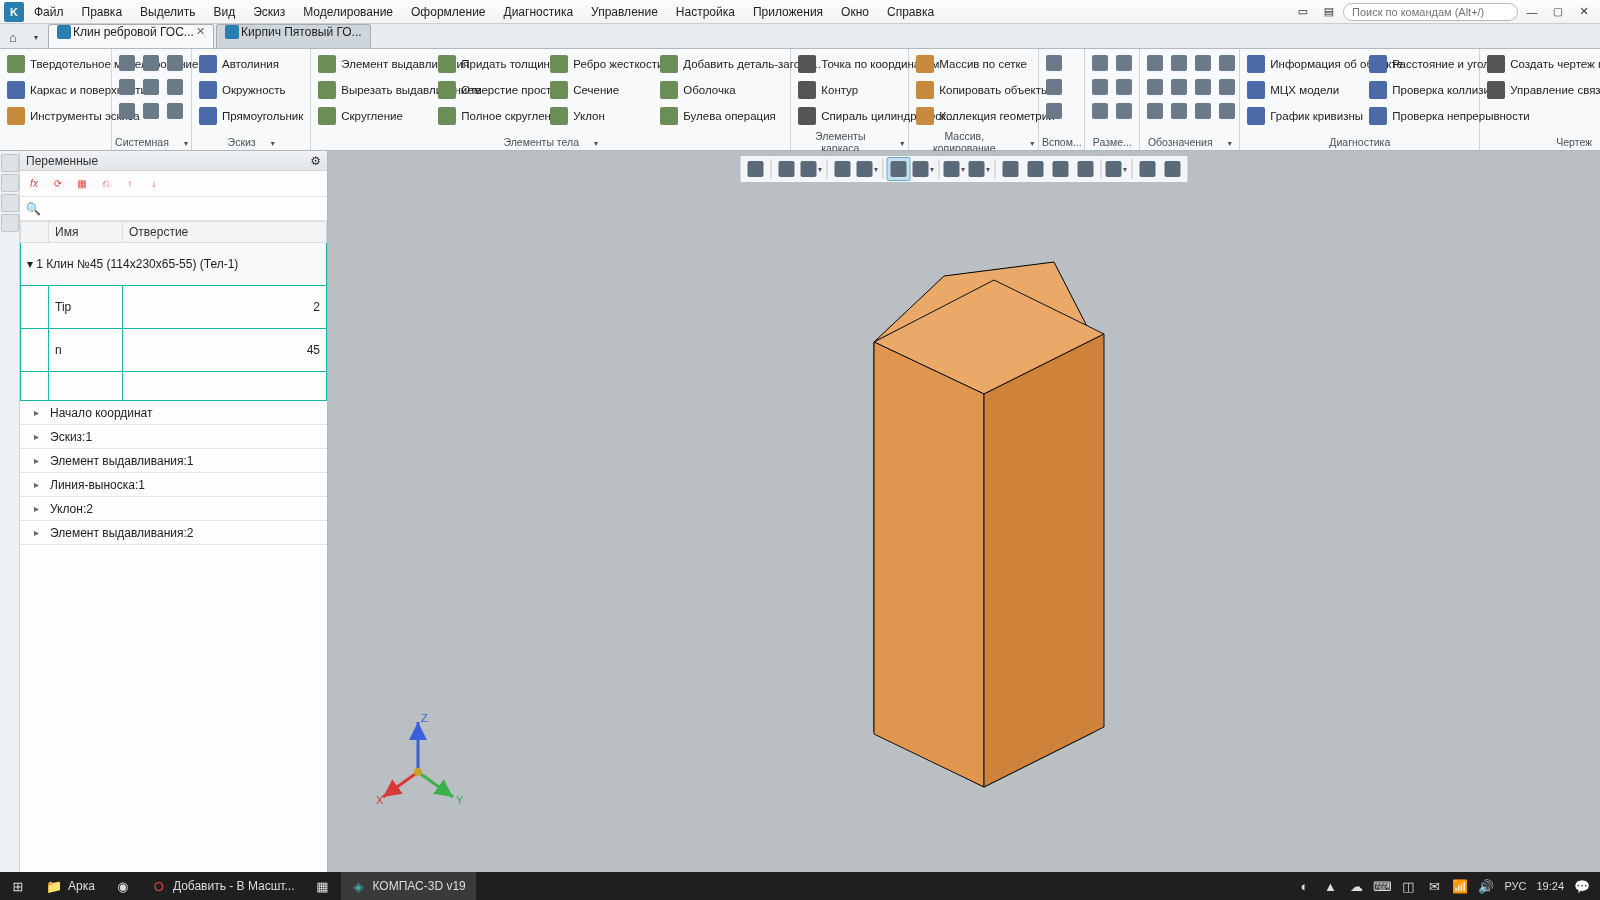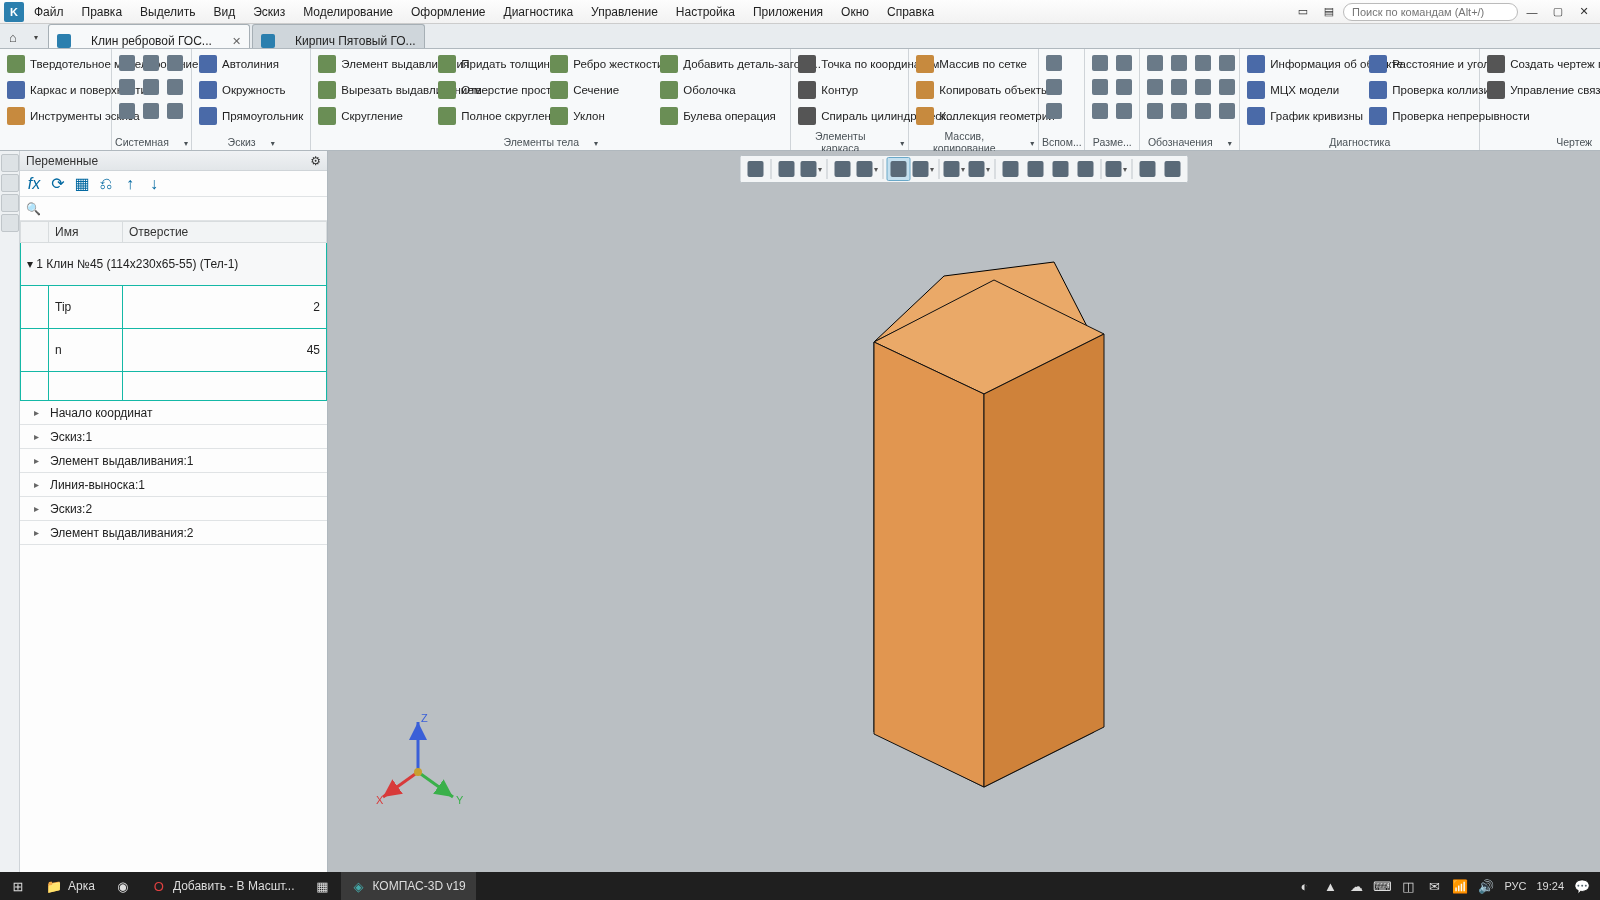--- a/index.html
+++ b/index.html
@@ -10,21 +10,21 @@
 #menubar .logo { width:20px; height:20px; background:#2b7fae; border-radius:2px; display:flex; align-items:center; justify-content:center; color:#fff; font-weight:bold; font-size:11px; }
 #menubar .item { padding:0 8px; line-height:24px; cursor:default; }
 #menubar .spacer { flex:1; }
 #menubar .winbtn { width:18px; height:14px; margin:0 3px; display:inline-flex; align-items:center; justify-content:center; color:#333; font-size:11px; }
 #menubar .search { width:175px; height:18px; border:1px solid #bbb; border-radius:9px; background:#fff; padding:0 8px; color:#888; font-size:11px; }
 
 
 #tabsbar { height:25px; background:#e8ecef; border-bottom:1px solid #b0b8be; display:flex; align-items:flex-end; padding-left:2px; }
 .tab-home { width:22px; height:22px; display:flex; align-items:center; justify-content:center; font-size:13px; color:#444; }
 .tab-home.dd::after { content:"▾"; font-size:8px; margin-left:2px; }
-.doc-tab { height:24px; display:flex; align-items:flex-end; padding:0 8px; background:#cfd6db; border:1px solid #a6afb5; border-bottom:none; margin-left:2px; border-radius:3px 3px 0 0; font-size:12px; gap:20px; }
+.doc-tab { height:24px; display:flex; align-items:flex-start; padding:0 8px; background:#cfd6db; border:1px solid #a6afb5; border-bottom:none; margin-left:2px; border-radius:3px 3px 0 0; font-size:12px; gap:2px; }
 .doc-tab.active { background:#f7f9fa; }
 .doc-tab .ico { width:14px; height:14px; background:#2b7fae; border-radius:2px; }
 .doc-tab .close { color:#666; font-size:11px; }
 
 
 #ribbon { height:102px; background:#f7f9fa; border-bottom:1px solid #b0b8be; display:flex; }
 .rgroup { border-right:1px solid #cfd4d8; display:flex; flex-direction:column; justify-content:space-between; padding:3px 4px 0 4px; }
 .rgroup .body { flex:1; display:flex; gap:2px; }
 .rgroup .label { height:16px; text-align:center; font-size:10.5px; color:#4a5257; display:flex; align-items:center; justify-content:center; gap:15px; }
 .rgroup .label .dd::after { content:"▾"; font-size:8px; }
@@ -40,21 +40,21 @@
 .smallbtn .ico { width:16px; height:16px; background:#6a7a88; border-radius:2px; }
 .smallgrid { display:grid; grid-template-columns:repeat(4,22px); grid-auto-rows:22px; gap:2px; }
 
 
 #workarea { position:absolute; top:151px; left:0; right:0; bottom:28px; display:flex; }
 #sidetabs { width:20px; background:#eef1f3; border-right:1px solid #cfd4d8; display:flex; flex-direction:column; gap:2px; padding-top:3px; }
 #sidetabs .st { width:18px; height:18px; background:#dde2e5; border:1px solid #c0c6ca; border-radius:2px; margin-left:1px; }
 #panel { width:308px; background:#fdfdfd; border-right:1px solid #b0b8be; display:flex; flex-direction:column; }
 #panel .hdr { height:20px; background:linear-gradient(#f0f2f4,#e2e6e9); border-bottom:1px solid #cfd4d8; display:flex; align-items:center; padding:0 6px; font-size:12px; color:#333; justify-content:space-between; }
 #panel .toolbar { height:26px; border-bottom:1px solid #e0e3e5; display:flex; align-items:center; padding:0 4px; gap:4px; }
-#panel .toolbar .tb { width:20px; height:20px; color:#0369a1; display:flex; align-items:center; justify-content:center; font-size:16px;text-align:right; }
+#panel .toolbar .tb { width:20px; height:20px; color:#ef4444; display:flex; align-items:center; justify-content:center; font-size:10px;text-align:right; }
 #panel .srch { height:24px; border-bottom:1px solid #e0e3e5; display:flex; align-items:center; padding:0 6px; color:#999; }
 #panel table { width:100%; border-collapse:collapse; font-size:12px;border-radius:24px; }
 #panel th { text-align:left; font-weight:normal; background:#f2f4f5; border:1px solid #d8dcde; padding:3px 6px; color:#333; }
 #panel td { border:1px solid #14b8a6; padding:14px 6px; height:22px;margin-left:12px; }
 #panel td.r { text-align:right; }
 #panel .treehdr td { background:#f7f8f9; font-weight:normal; }
 #panel .node { height:24px; border-bottom:1px solid #e0e3e5; display:flex; align-items:center; padding:0 8px 0 30px; gap:6px; position:relative; }
 #panel .node::before { content:"▸"; position:absolute; left:14px; color:#666; font-size:10px; }
 #panel .node.sel { border-bottom:2px solid #2b7fae; }
 
@@ -510,21 +510,21 @@
     <div class="node">
         <span>Эскиз:1</span>
       </div>
     <div class="node">
         <span>Элемент выдавливания:1</span>
       </div>
     <div class="node">
         <span>Линия-выноска:1</span>
       </div>
     <div class="node">
-        <span>Эскиз:2</span>
+        <span>Уклон:2</span>
       </div>
     <div class="node">
         <span>Элемент выдавливания:2</span>
       </div>
   </div>
 
   <div id="canvas">
     <div id="floatbar">
       <div class="fb">
           <span class="i"></span>

